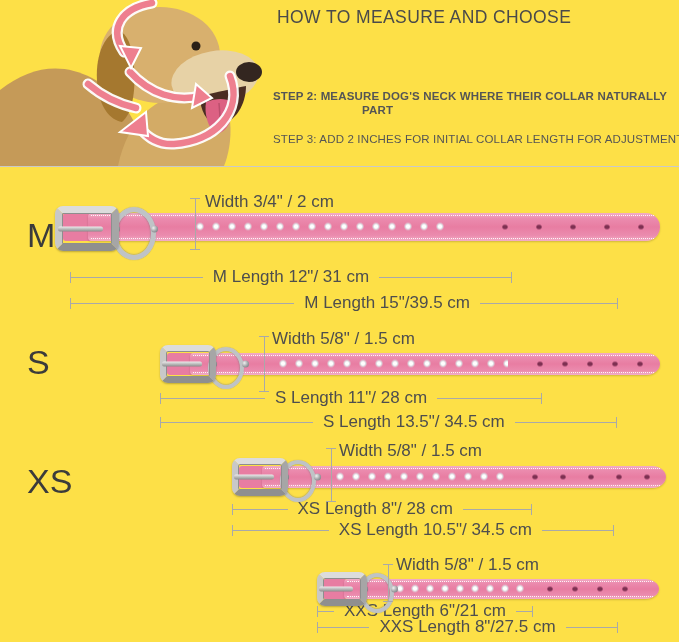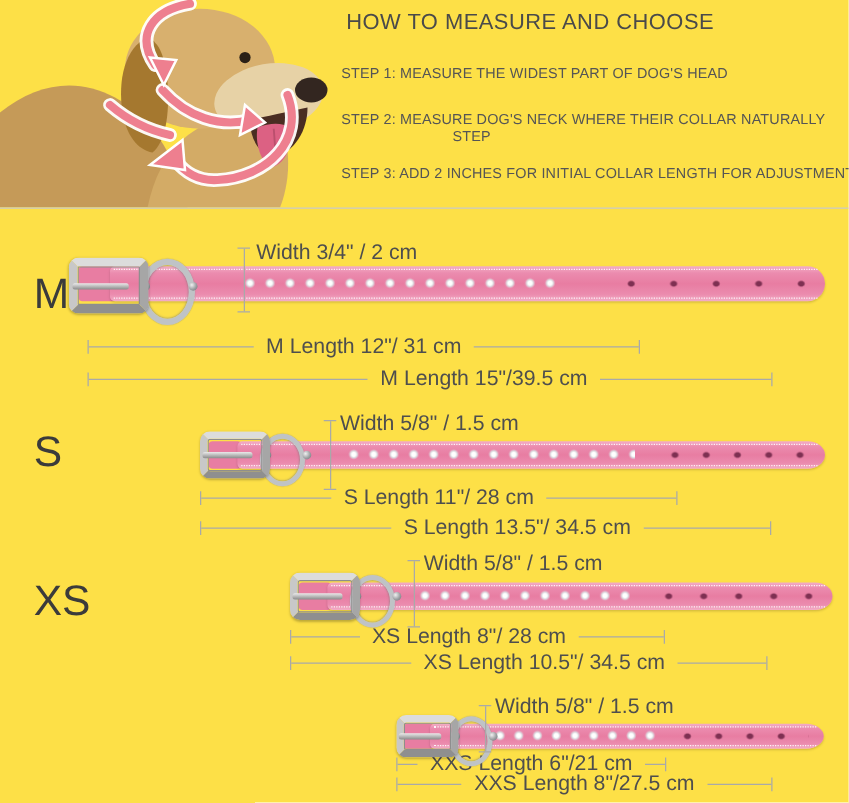--- a/index.html
+++ b/index.html
@@ -5,21 +5,21 @@
   html,body{margin:0;padding:0;background:#fff;}
   .page{
     position:relative;width:679px;height:642px;background:#fde047;overflow:hidden;
     font-family:"Liberation Sans","DejaVu Sans",sans-serif;color:#4f4f4f;
   }
   
   .dog-svg{position:absolute;left:0;top:0;}
   .title{position:absolute;left:277px;top:7px;font-size:17.5px;letter-spacing:.4px;color:#4a4a4a;white-space:nowrap;}
   .step{position:absolute;left:273px;font-size:11.5px;line-height:14px;letter-spacing:.15px;color:#555;white-space:nowrap;}
   .step-1{top:52px;}
-  .step-2{top:89px;}
+  .step-2{top:89px;font-weight:bold;}
   .step-3{top:132px;}
   .step-cont{margin-left:89px;}
   .divider{position:absolute;left:0;top:166px;width:679px;height:1px;background:#c9c9c9;}
 
   
   .size-label{position:absolute;left:27px;font-size:34px;line-height:36px;font-weight:300;color:#3b3b3b;}
   .lbl-m{top:217px;}
   .lbl-s{top:344px;}
   .lbl-xs{top:463px;}
   .lbl-xxs{top:564px;}
@@ -172,26 +172,23 @@
       <path d="M88,84 C102,96 118,104 136,108"></path>
     </g>
     <g fill="#ee7f8f" stroke="#ffffff" stroke-width="2">
       <polygon points="120,46 141,48 131,68"></polygon>
       <polygon points="196,84 212,98 192,108"></polygon>
       <polygon points="146,112 120,132 148,136"></polygon>
     </g>
   </svg>
 
   <div class="title">HOW TO MEASURE AND CHOOSE</div>
-  <div class="step step-1">
-    <span>STEP 1: MEASURE THE WIDEST PART OF DOG'S HEAD</span>
-  </div>
   <div class="step step-2">
     <span>STEP 2: MEASURE DOG'S NECK WHERE THEIR COLLAR NATURALLY</span>
-    <div class="step-cont">STEP</div>
+    <div class="step-cont">PART</div>
   </div>
   <div class="step step-3">
     <span>STEP 3: ADD 2 INCHES FOR INITIAL COLLAR LENGTH FOR ADJUSTMENT</span>
   </div>
   <div class="divider"></div>
 
   <div class="size-label lbl-m">M</div>
   <div class="collar collar-m">
     <div class="strap-end"></div>
     <div class="strap">

